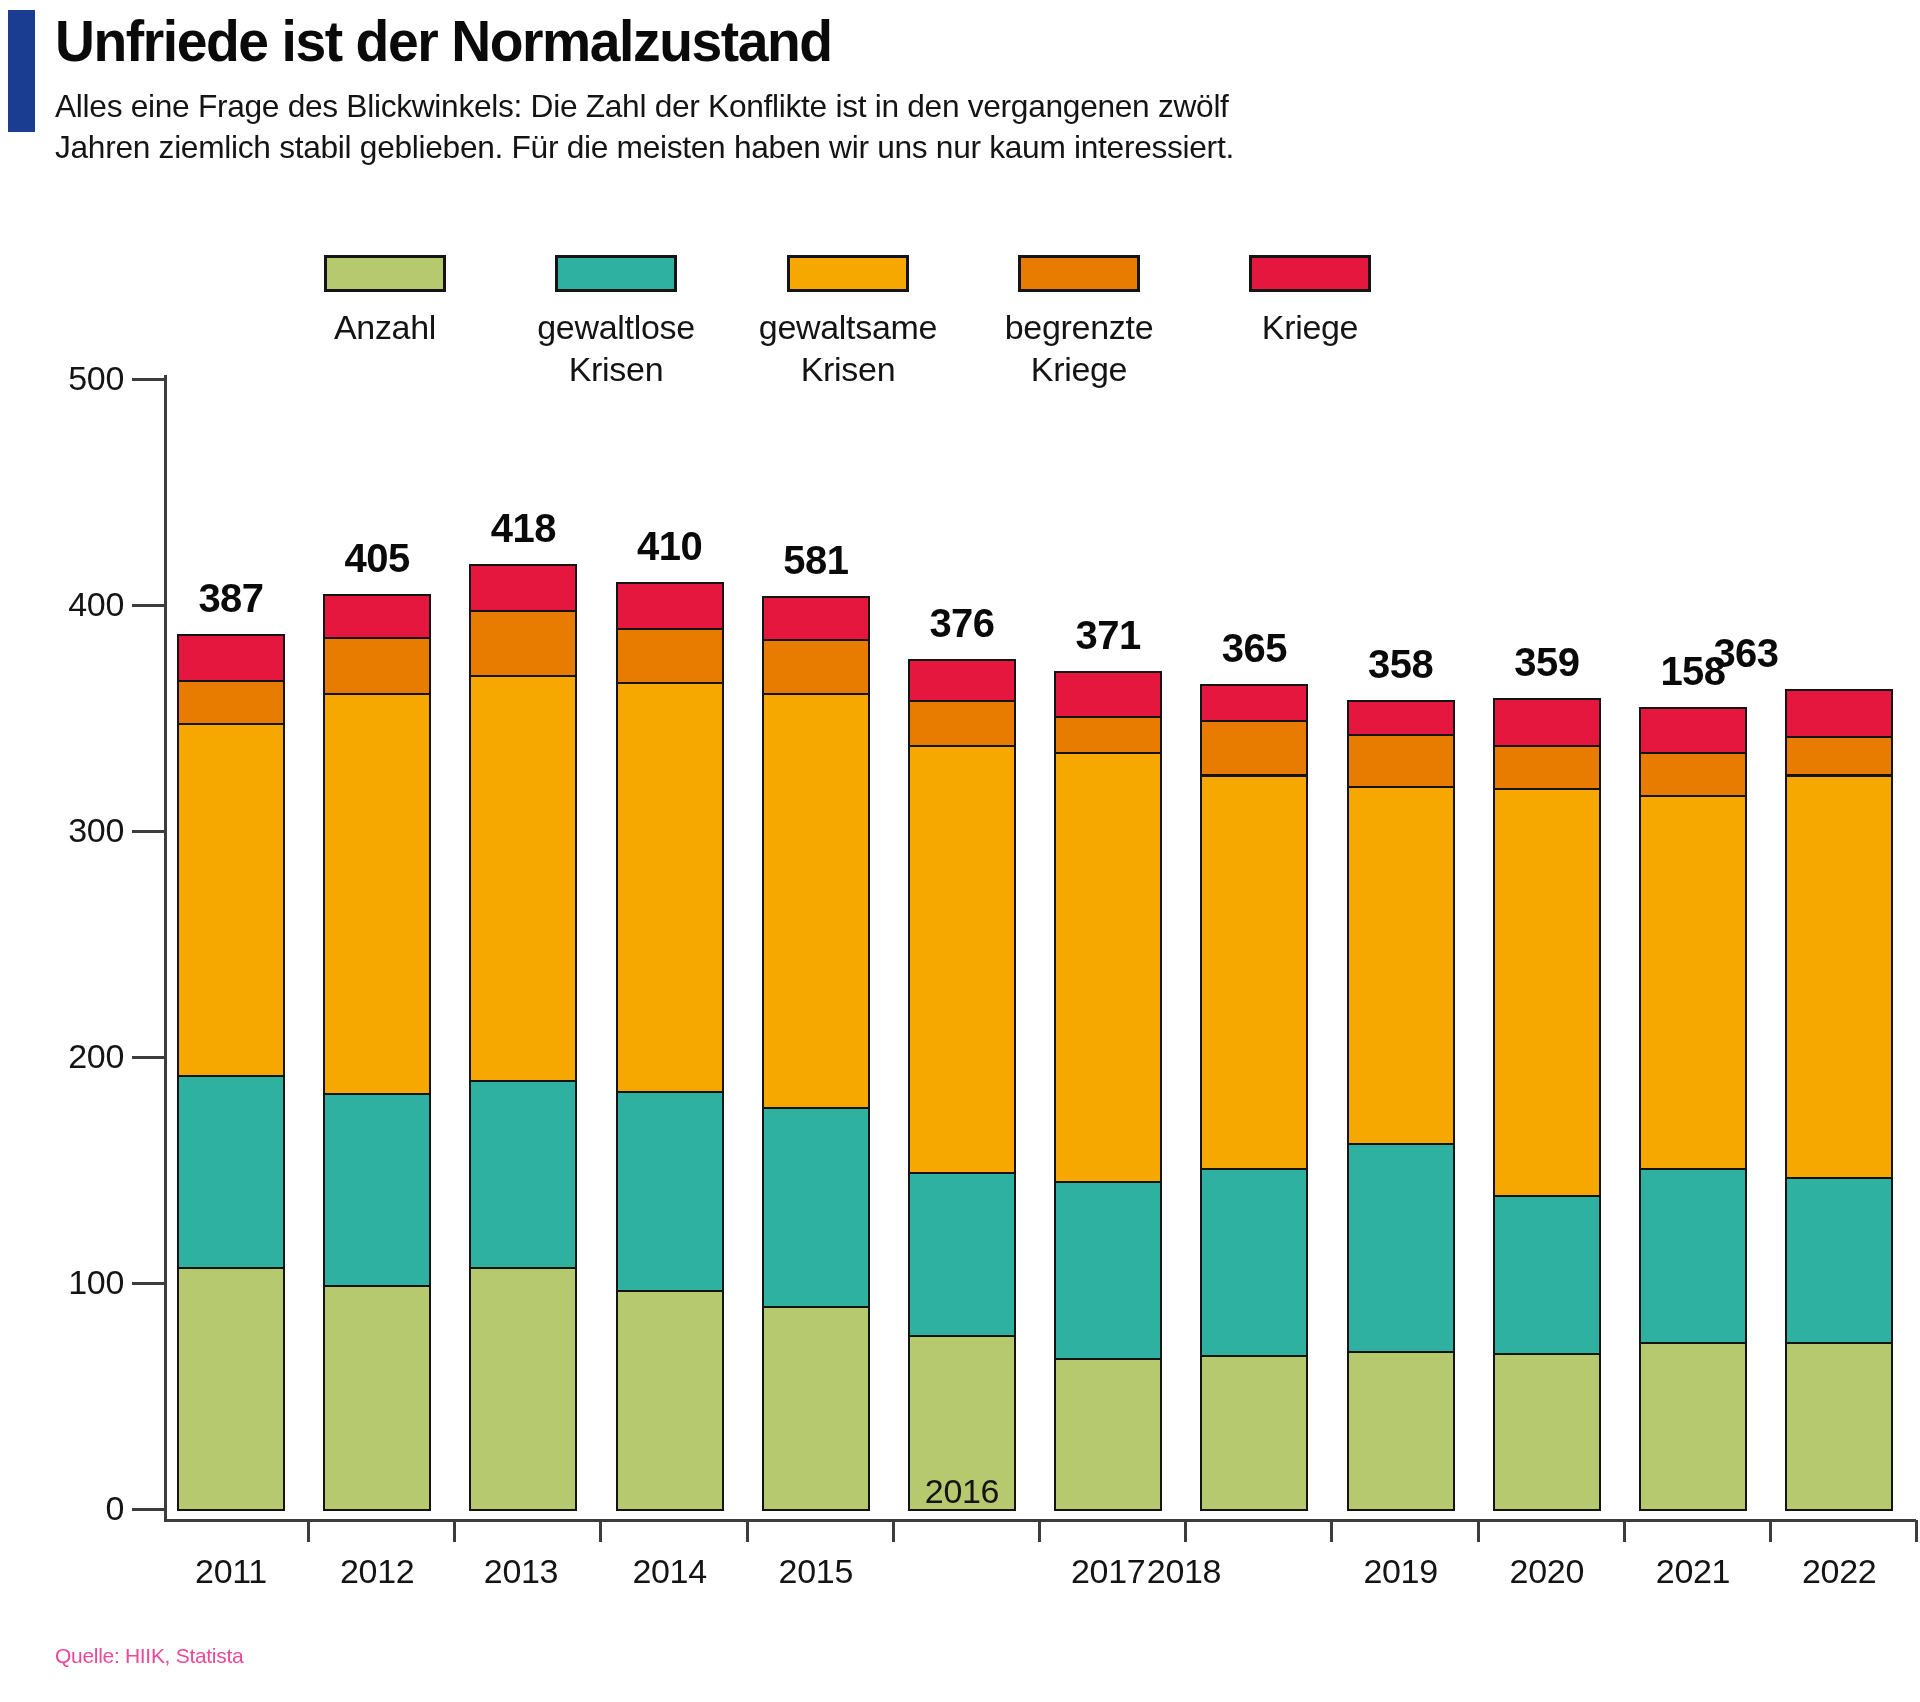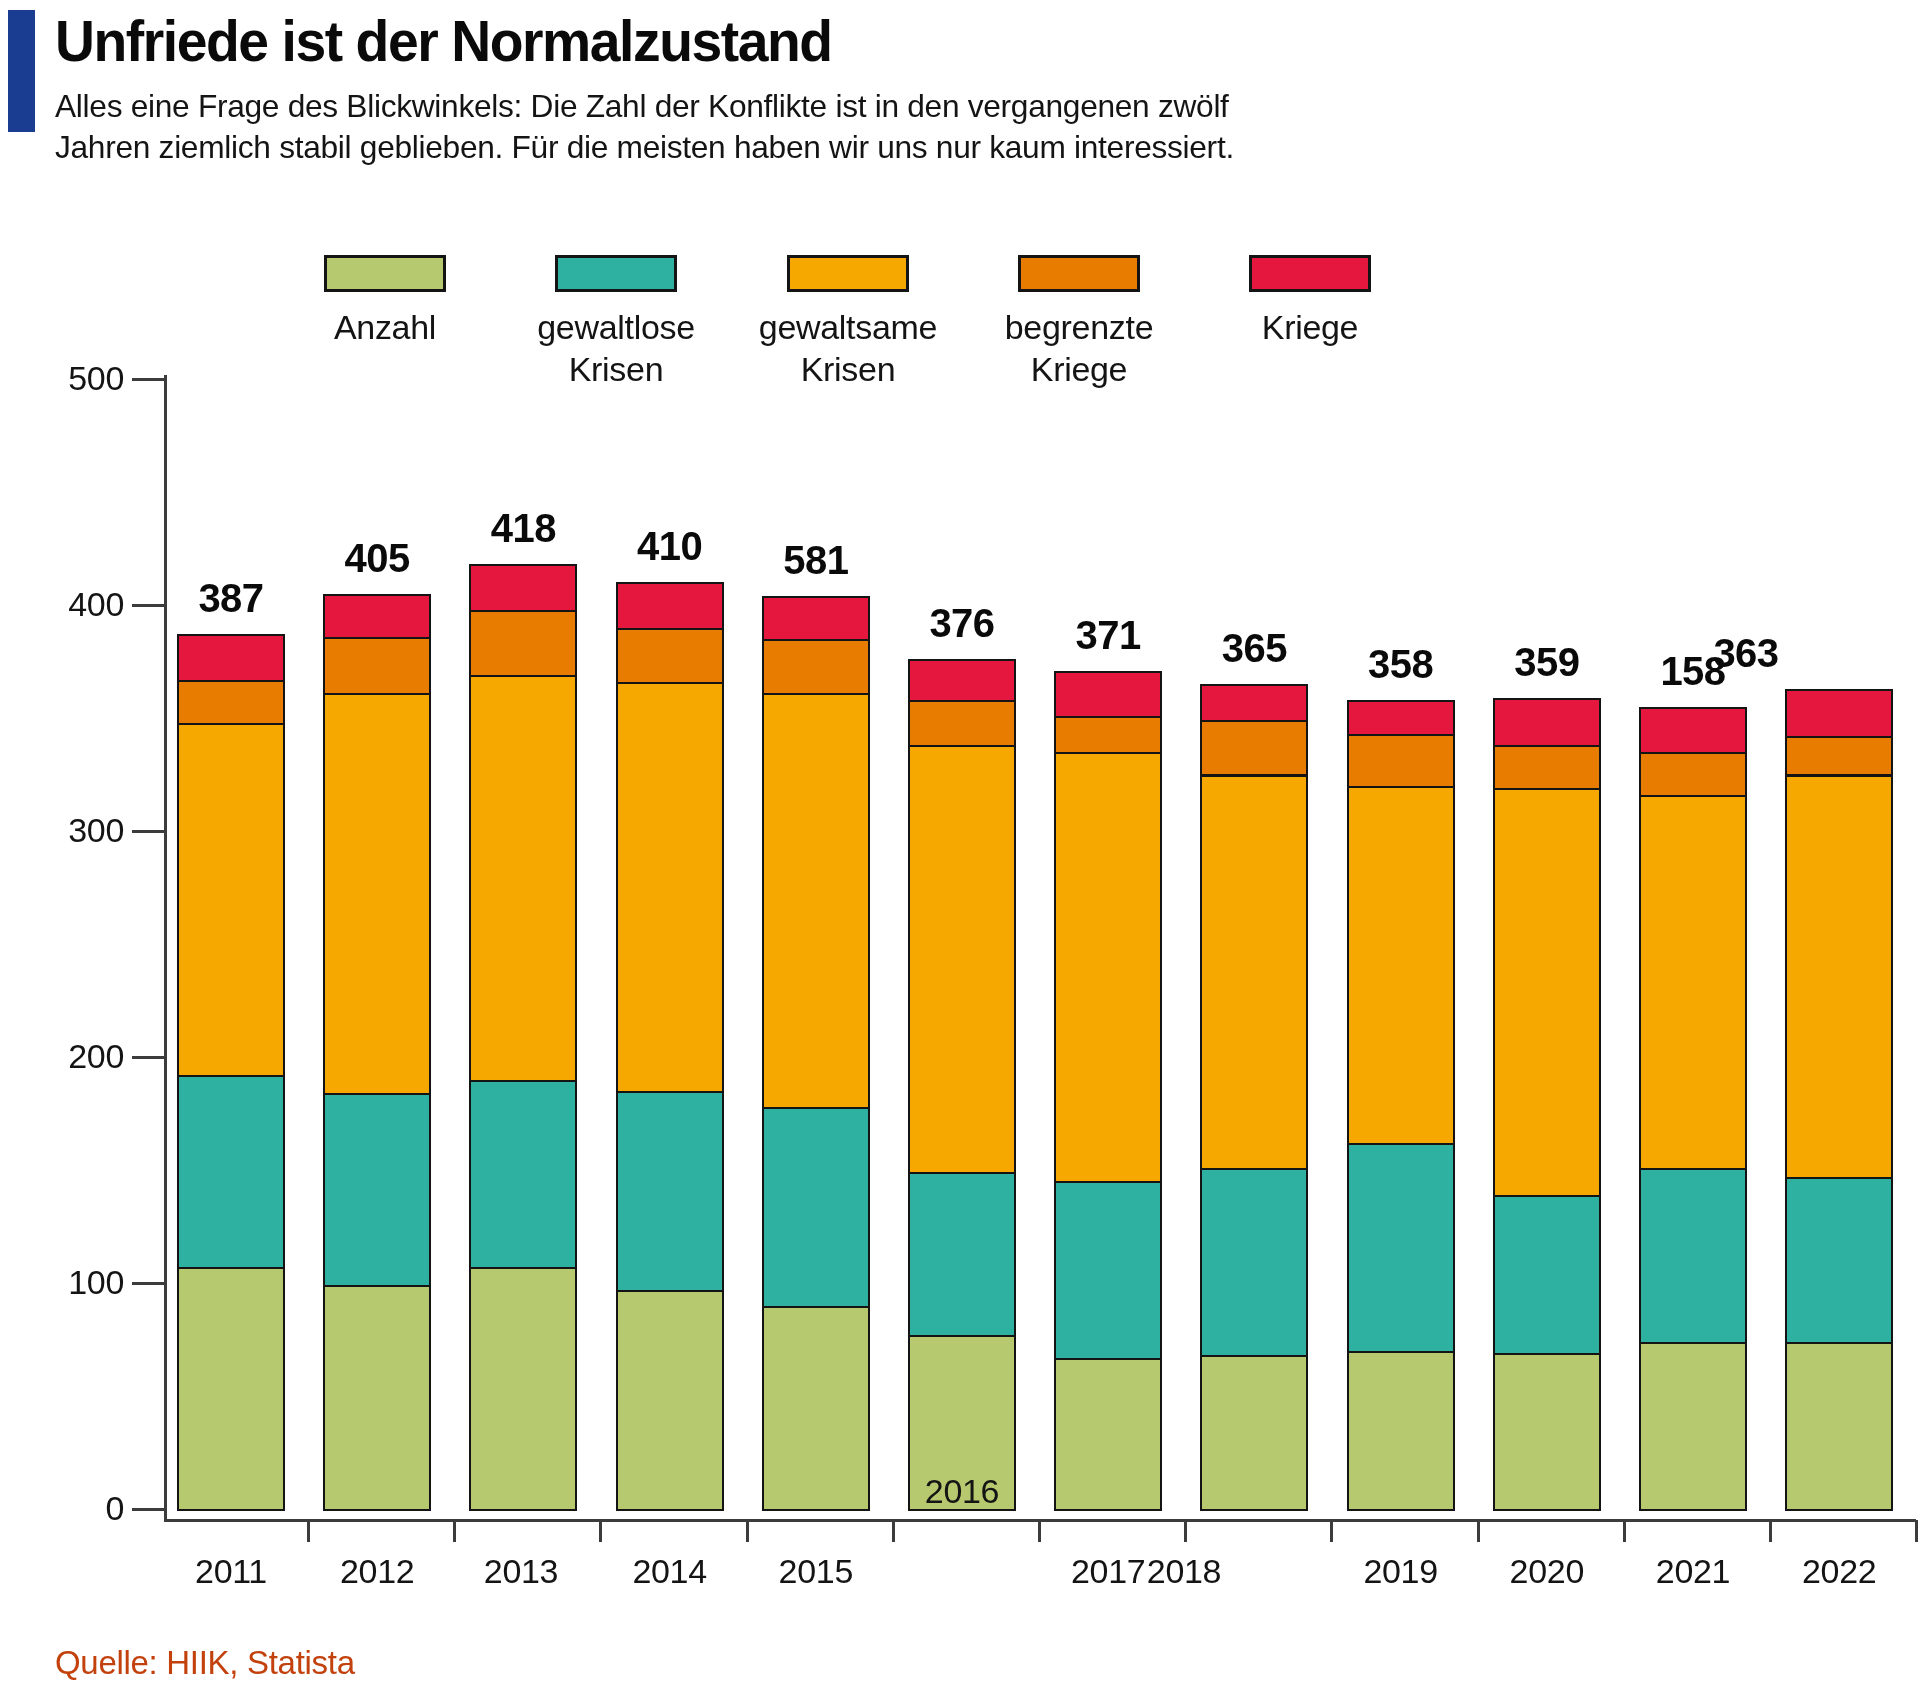--- a/index.html
+++ b/index.html
@@ -34,21 +34,21 @@
   .x-baseline{position:absolute;background:#3c3c3c;}
   .x-tick{position:absolute;width:3px;height:22px;background:#3c3c3c;}
   .x-year{
     position:absolute;width:146px;text-align:center;font-size:34px;color:#141414;letter-spacing:-0.3px;
   }
   .bar-seg{position:absolute;box-sizing:border-box;border:2px solid #141414;}
   .bar-total{
     position:absolute;width:160px;text-align:center;font-size:40px;font-weight:bold;
     color:#0a0a0a;letter-spacing:-0.5px;
   }
-  .source{position:absolute;left:55px;top:1644px;font-size:33px;color:#c2410c;letter-spacing:-0.3px;}
+  .source{position:absolute;left:55px;top:1644px;font-size:21px;color:#ec4899;letter-spacing:-0.3px;}
 </style>
 </head>
 <body>
 
 <div id="stage">
   <div class="accent" style="background: rgb(27, 61, 145);"></div>
   <div class="title">Unfriede ist der Normalzustand</div>
   <div class="subtitle">Alles eine Frage des Blickwinkels: Die Zahl der Konflikte ist in den vergangenen zwölf
 Jahren ziemlich stabil geblieben. Für die meisten haben wir uns nur kaum interessiert.</div>
   <div id="legend">

